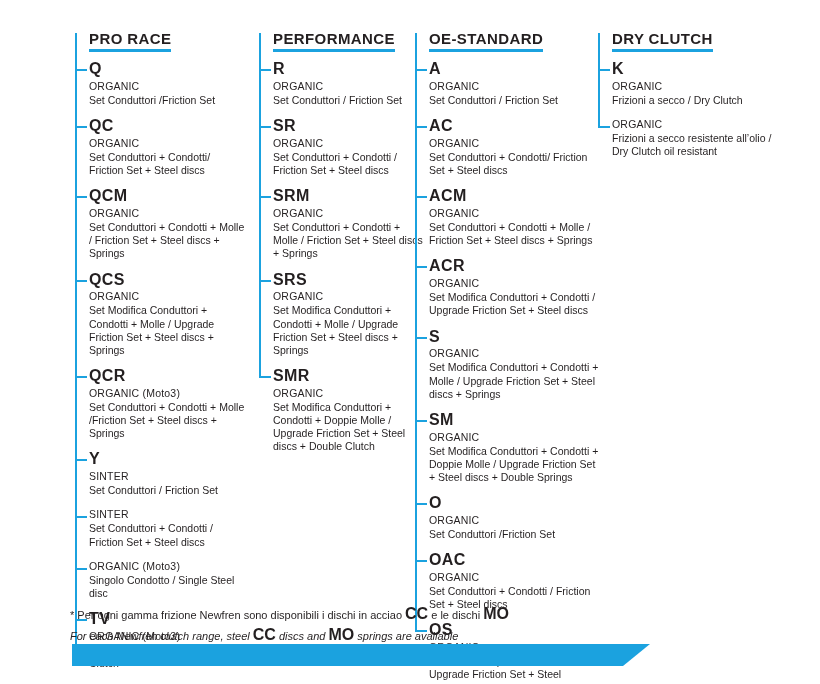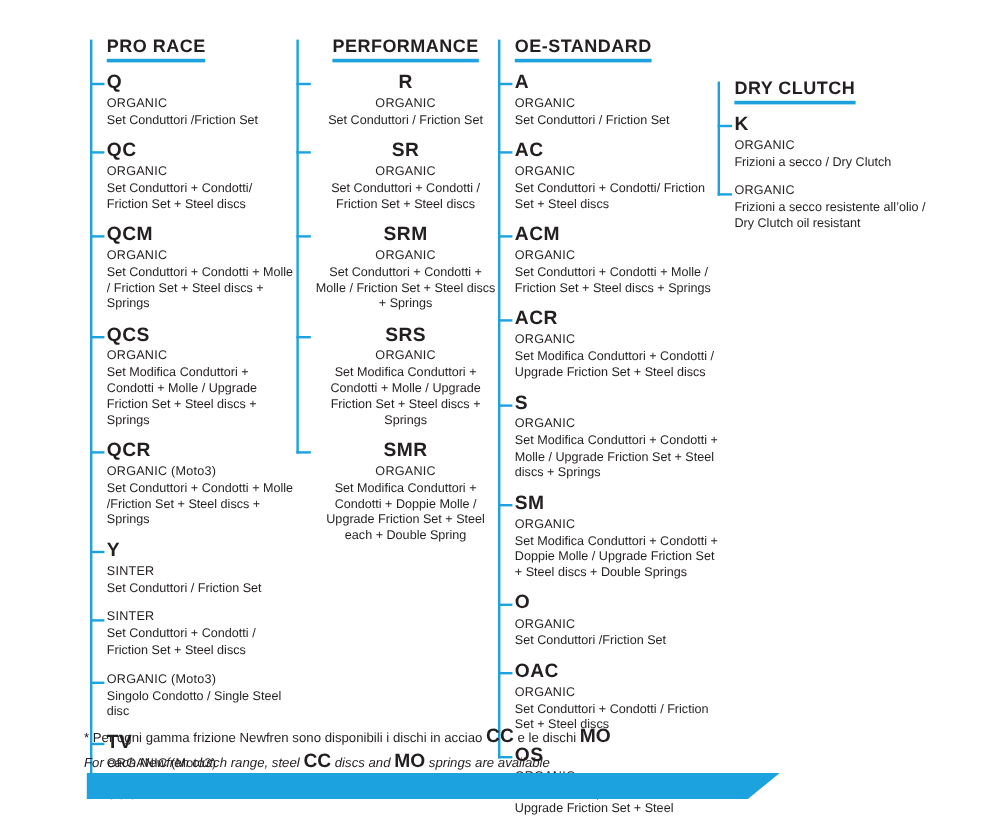--- a/index.html
+++ b/index.html
@@ -3,23 +3,23 @@
 <meta charset="utf-8">
 <style>
   :root { --accent:#1ba2df; --ink:#231f20; }
   * { margin:0; padding:0; box-sizing:border-box; }
   html,body { background:#fff; }
   body { font-family:"Liberation Sans", sans-serif; color:var(--ink); }
   .page { position:relative; width:820px; height:684px; background:#fff; overflow:hidden; }
 
   .col { position:absolute; top:30px; }
   .c0 { left:75px;  width:172px; }
-  .c1 { left:247px; width:168px;text-align:center; }
+  .c1 { left:259px; width:168px; }
   .c2 { left:415px; width:185px; }
-  .c3 { left:598px; width:192px;margin-top:35px; }
+  .c3 { left:598px; width:192px; }
 
   .vline { position:absolute; left:0; top:3px; width:2px; background:var(--accent); }
 
   .col-title {
     display:inline-block; margin-left:14px; margin-bottom:9px;
     font-size:15px; font-weight:800; letter-spacing:.4px;
     border-bottom:3px solid var(--accent); padding-bottom:2px;
     white-space:nowrap;
   }
 
@@ -132,21 +132,21 @@
         <div class="entry">
           <span class="tick"></span>
           <h3 class="code">SRS</h3>
           <div class="etype">ORGANIC</div>
           <p class="desc"><span class="it">Set Modifica Conduttori + Condotti + Molle / </span><span class="en">Upgrade Friction Set + Steel discs + Springs</span></p>
         </div>
         <div class="entry">
           <span class="tick"></span>
           <h3 class="code">SMR</h3>
           <div class="etype">ORGANIC</div>
-          <p class="desc"><span class="it">Set Modifica Conduttori + Condotti + Doppie Molle / </span><span class="en">Upgrade Friction Set + Steel each + Double Spring</span></p>
+          <p class="desc"><span class="it">Set Modifica Conduttori + Condotti + Doppie Molle / </span><span class="en">Upgrade Friction Set + Steel discs + Double Clutch</span></p>
         </div>
       </div>
   </section>
 
   <section class="col c2">
     <div class="vline" style="height: 599.375px;"></div>
     <h2 class="col-title">OE-STANDARD</h2>
     <div class="entries">
         <div class="entry">
           <span class="tick"></span>

